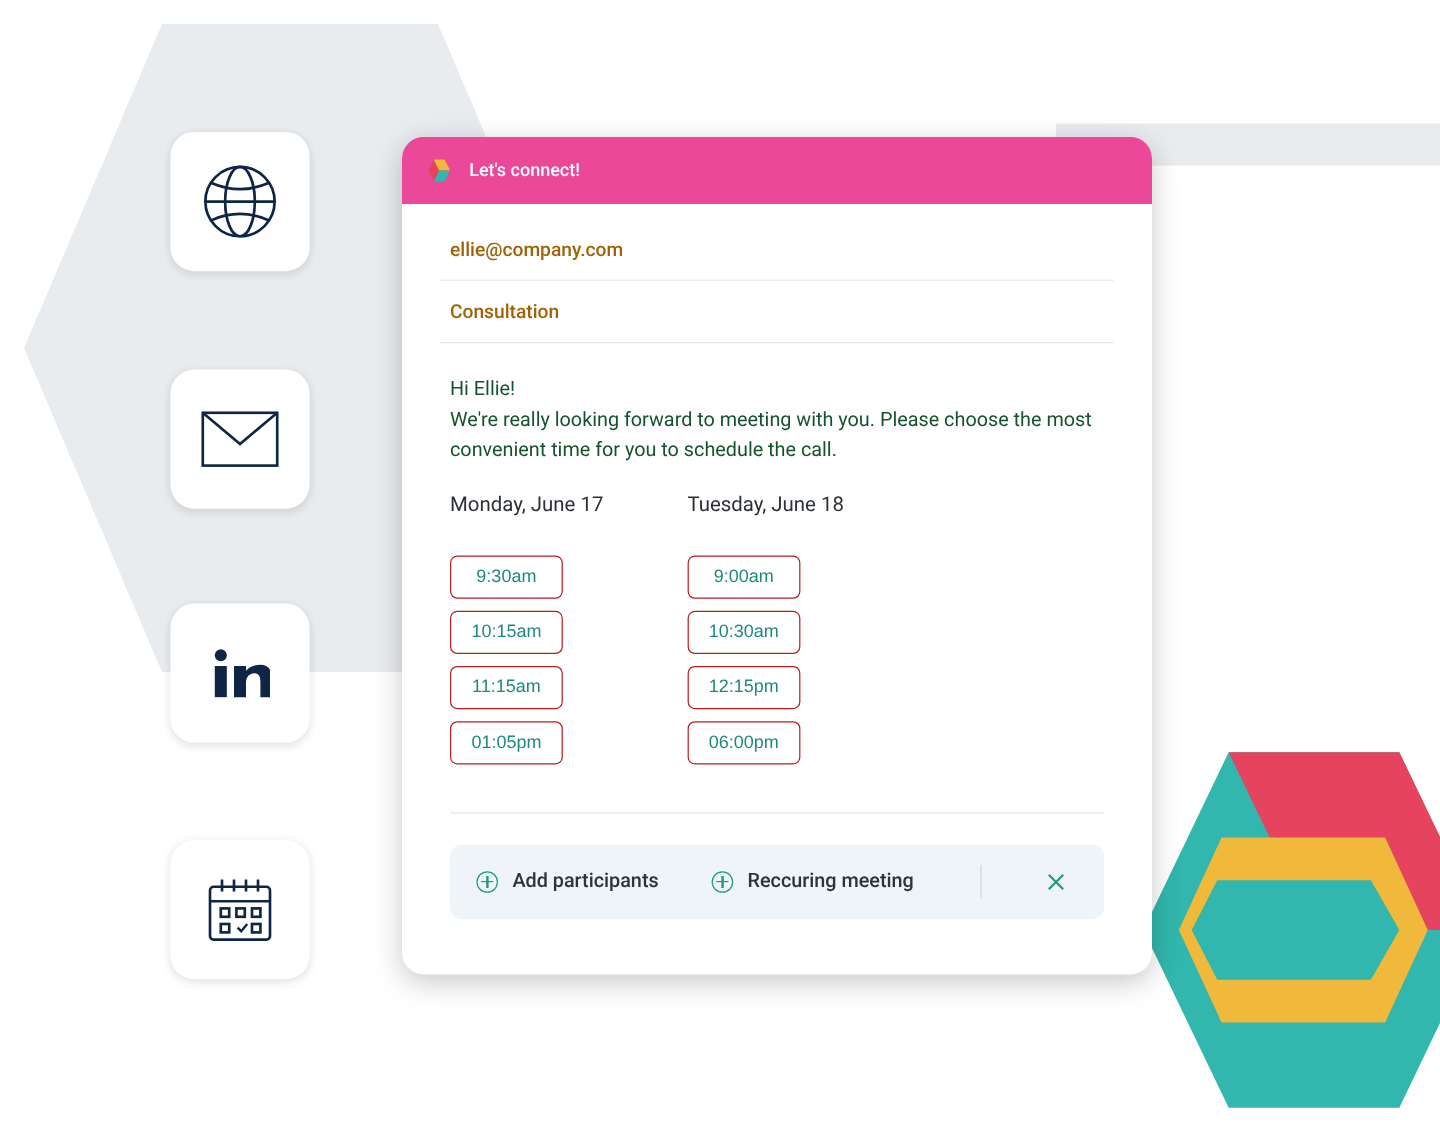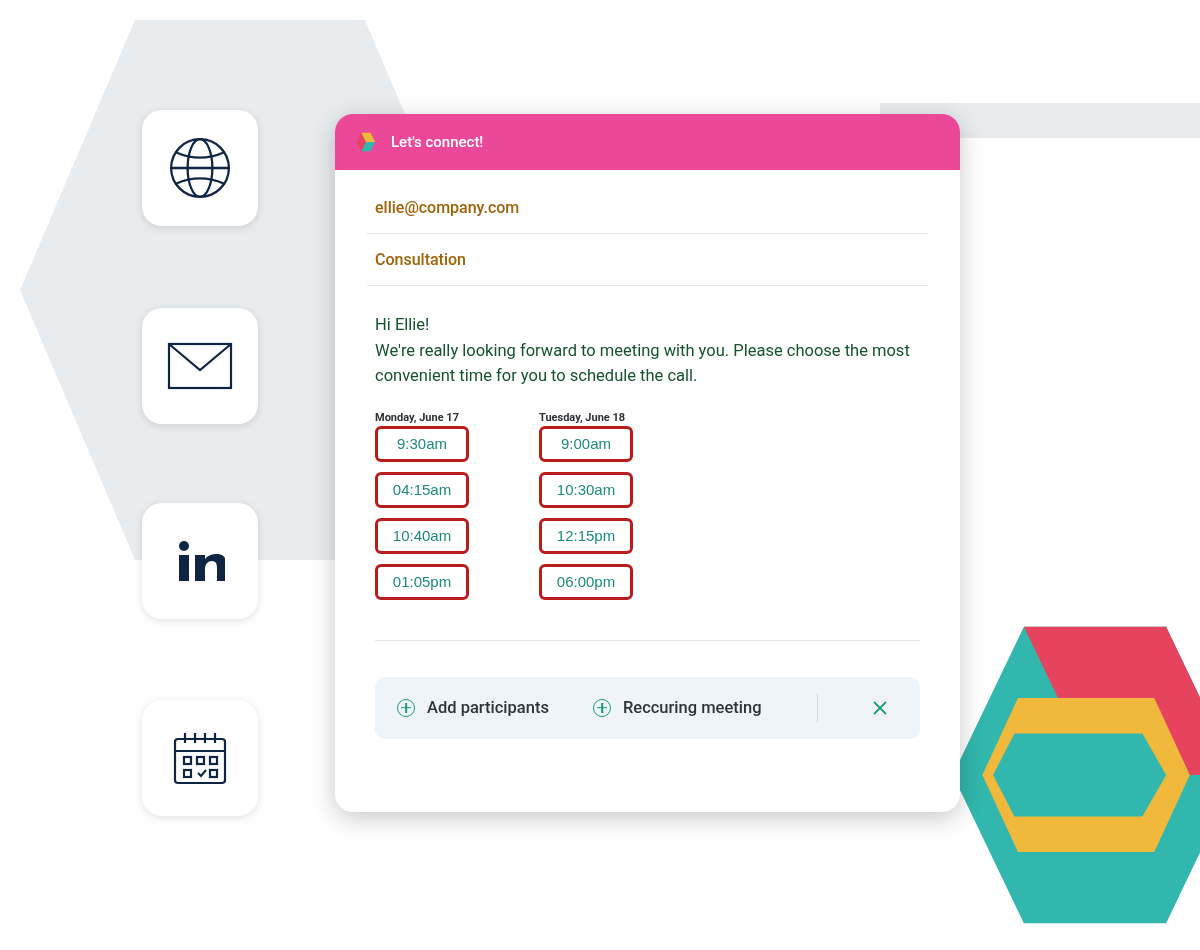--- a/index.html
+++ b/index.html
@@ -102,46 +102,46 @@
     }
     .message p + p { }
 
     .slots {
       display: flex;
       gap: 70px;
       padding: 12px 8px 30px;
     }
     .day-col { }
     .day-title {
-      font-size: 11px;
-      font-weight: 700;
+      font-size: 17px;
+      font-weight: 400;
       color: #2c3136;
-      margin-bottom: 2px;
+      margin-bottom: 32px;
     }
     .slot-btn {
       display: block;
-      border: 3px solid #b91c1c;
+      border: 1px solid #b91c1c;
       color: #1e8a7e;
       background: #fff;
       border-radius: 6px;
       width: 94px;
       height: 36px;
       font-size: 15px;
       margin-bottom: 10px;
       cursor: pointer;
     }
 
     .slots-divider {
       border: none;
       border-top: 1px solid #e3e5e8;
       margin: 0 8px;
     }
 
     .actions-bar {
-      margin: 36px 8px 0;
+      margin: 26px 8px 0;
       background: #eef4f8;
       border-radius: 10px;
       height: 62px;
       display: flex;
       align-items: center;
       padding: 0 22px;
       gap: 44px;
       color: #2d3339;
       font-size: 16.5px;
       font-weight: 500;
@@ -244,22 +244,22 @@
 
     <div class="message">
       <p>Hi Ellie!</p>
       <p>We're really looking forward to meeting with you. Please choose the most convenient time for you to schedule the call.</p>
     </div>
 
     <div class="slots">
       <div class="day-col">
         <div class="day-title">Monday, June 17</div>
         <button class="slot-btn">9:30am</button>
-        <button class="slot-btn">04:15am</button>
-        <button class="slot-btn">10:40am</button>
+        <button class="slot-btn">10:15am</button>
+        <button class="slot-btn">11:15am</button>
         <button class="slot-btn">01:05pm</button>
       </div>
       <div class="day-col">
         <div class="day-title">Tuesday, June 18</div>
         <button class="slot-btn">9:00am</button>
         <button class="slot-btn">10:30am</button>
         <button class="slot-btn">12:15pm</button>
         <button class="slot-btn">06:00pm</button>
       </div>
     </div>

